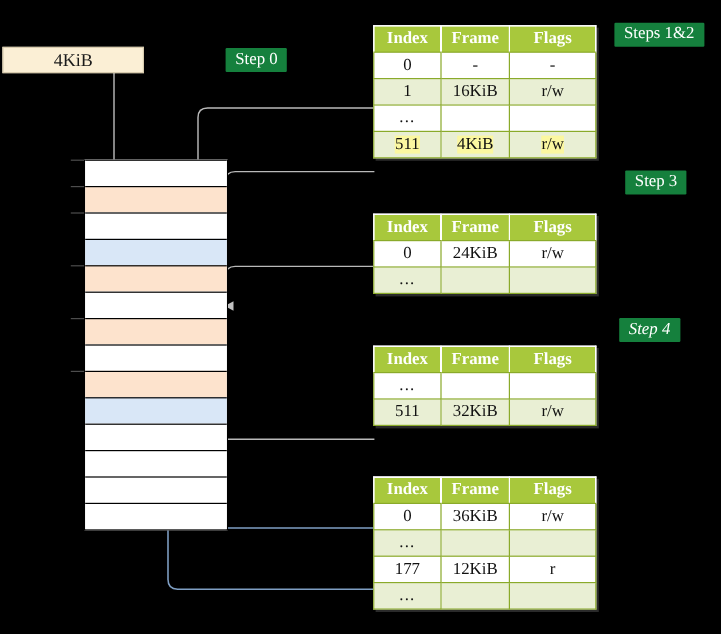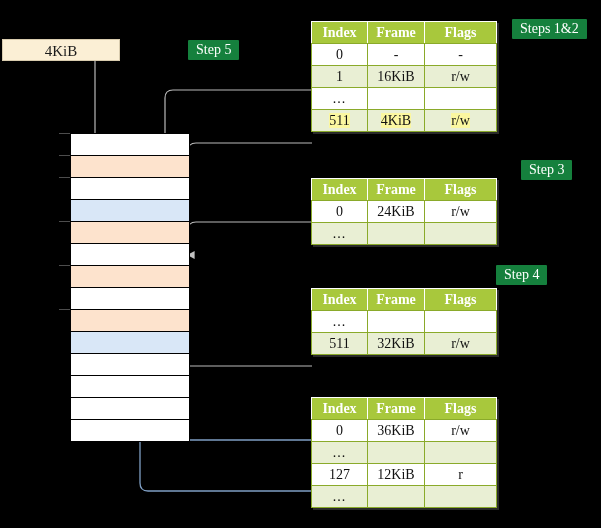--- a/index.html
+++ b/index.html
@@ -153,24 +153,24 @@
     <g fill="none" stroke="#7f9fc4" stroke-width="1.3">
 
       <path d="M312,440 L162,440 q-8,0 -8,-8 L154,328" marker-end="url(#arrBlueUp)"></path>
 
       <path d="M312,491 L148,491 q-8,0 -8,-8 L140,440 q0,-8 8,-8 L142,432 L142,215" marker-end="url(#arrBlueUp)"></path>
     </g>
   </svg>
 
   <div class="size-box" style="left:2px; top:39px; width:118px;">4KiB</div>
 
-  <div class="step-pill" style="left:188px; top:40px;">Step 5</div>
+  <div class="step-pill" style="left:188px; top:40px;">Step 0</div>
   <div class="step-pill" style="left:512px; top:19px;">Steps 1&amp;2</div>
-  <div class="step-pill" style="left:521px; top:160px;">Step 3</div>
-  <div class="step-pill" style="left:496px; top:265px;">Step 4</div>
+  <div class="step-pill" style="left:521px; top:142px;">Step 3</div>
+  <div class="step-pill" style="left:516px; top:265px;font-style:italic;">Step 4</div>
 
   <div id="memcol">
       <div class="mem-row">
         <span class="mem-tick"></span>
       </div>
       <div class="mem-row peach">
         <span class="mem-tick"></span>
       </div>
       <div class="mem-row">
         <span class="mem-tick"></span>
@@ -283,21 +283,21 @@
           <td class="col-index"><span>0</span></td>
           <td class="col-frame"><span>36KiB</span></td>
           <td class="col-flags"><span>r/w</span></td>
         </tr>
         <tr class="alt">
           <td class="col-index"><span class="ellip">...</span></td>
           <td class="col-frame"><span></span></td>
           <td class="col-flags"><span></span></td>
         </tr>
         <tr>
-          <td class="col-index"><span>127</span></td>
+          <td class="col-index"><span>177</span></td>
           <td class="col-frame"><span>12KiB</span></td>
           <td class="col-flags"><span>r</span></td>
         </tr>
         <tr class="alt">
           <td class="col-index"><span class="ellip">...</span></td>
           <td class="col-frame"><span></span></td>
           <td class="col-flags"><span></span></td>
         </tr>
       </tbody>
     </table>

